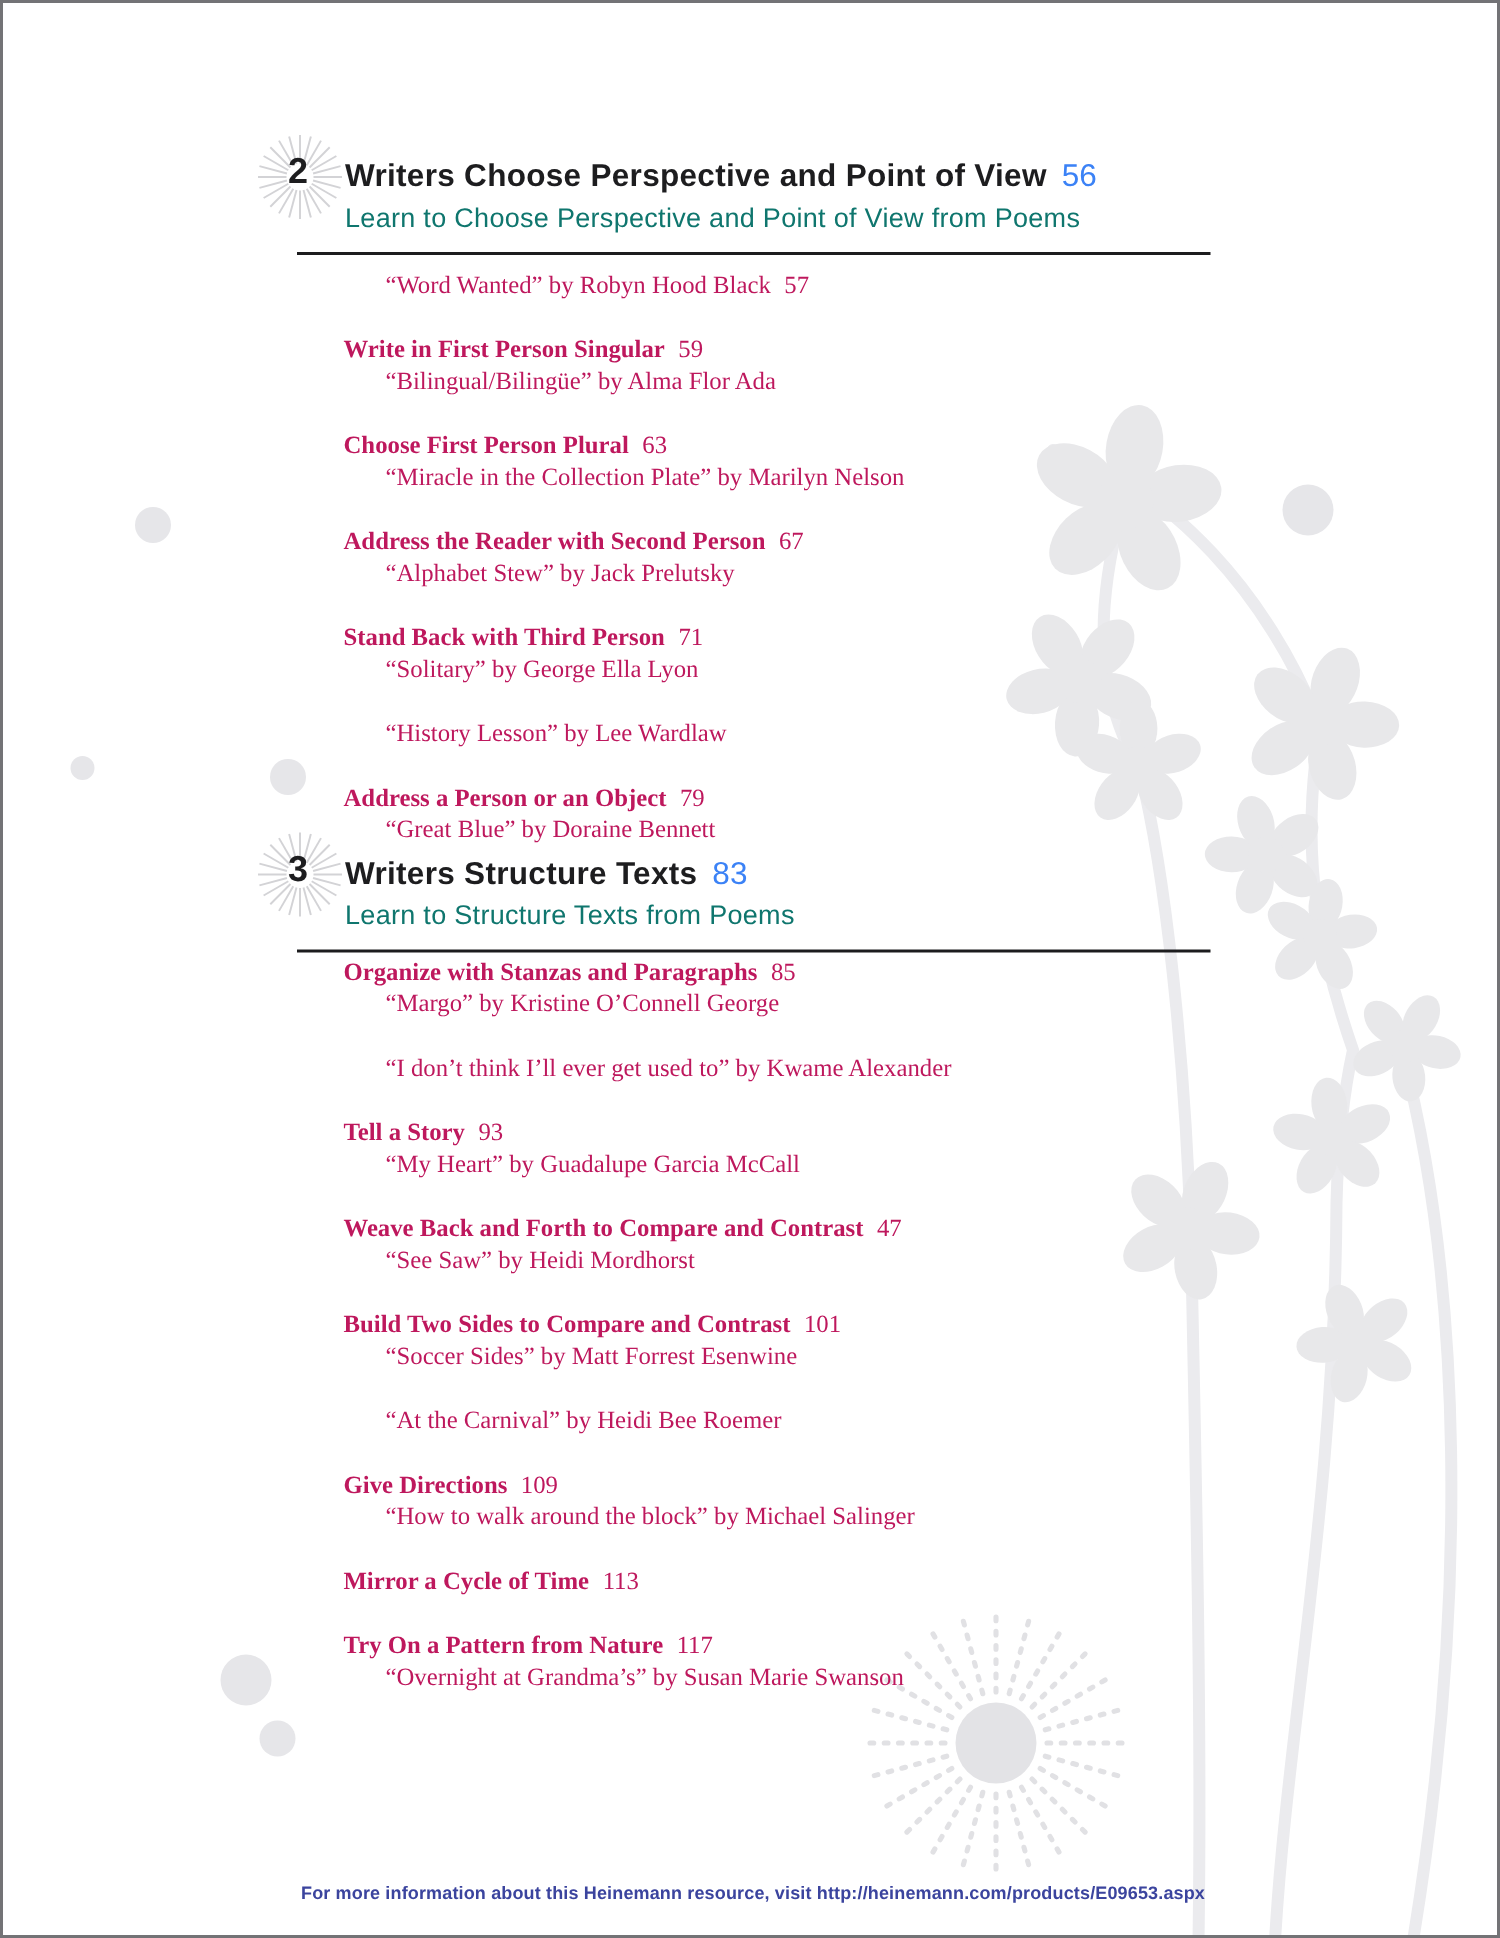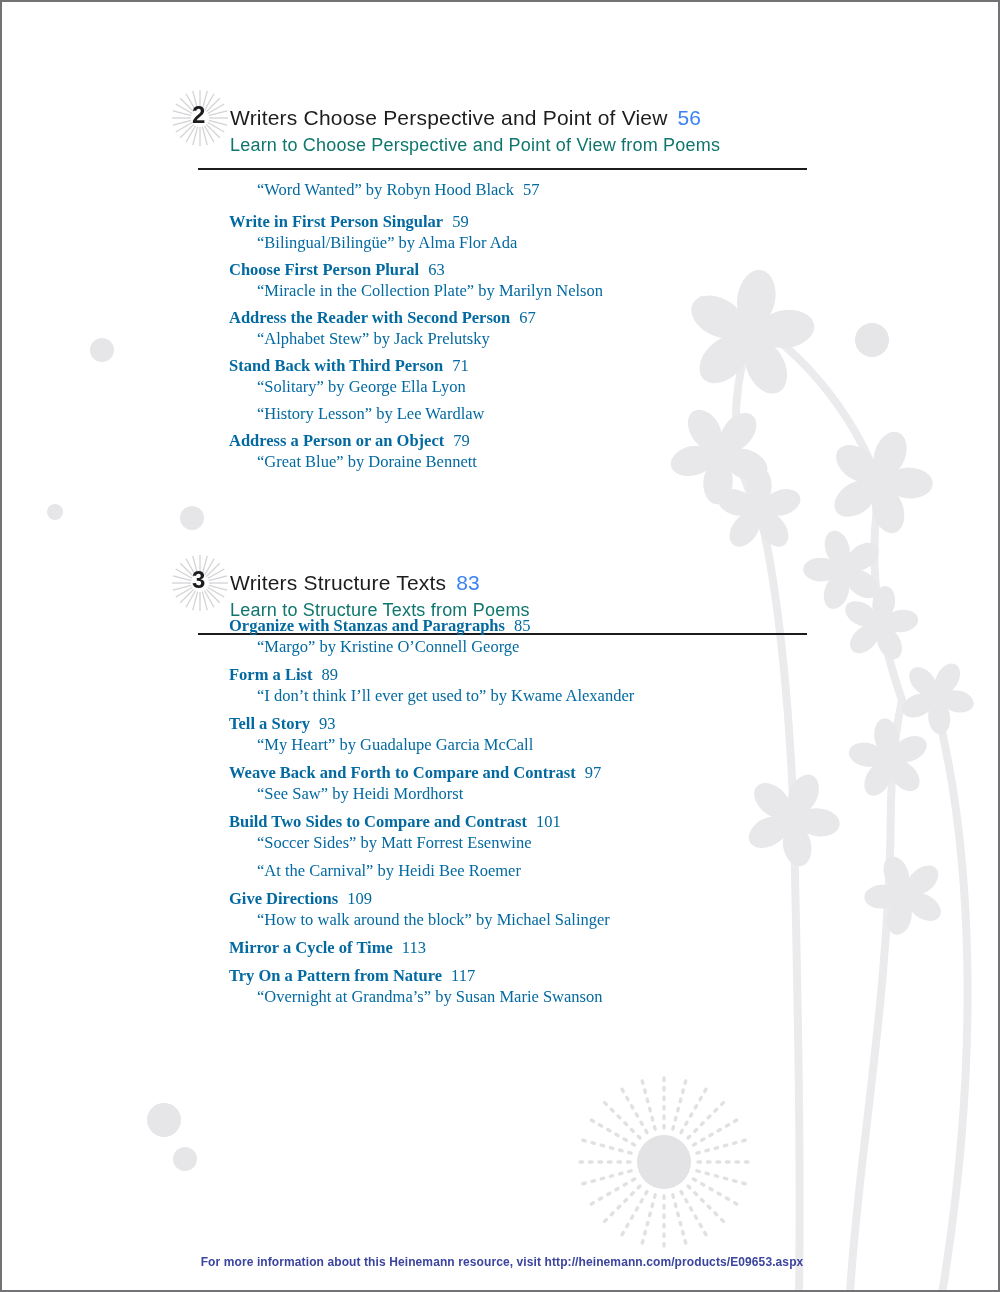--- a/index.html
+++ b/index.html
@@ -9,30 +9,30 @@
   
   .art{position:absolute;left:0;top:0;width:1000px;height:1292px;z-index:0;pointer-events:none;}
   
   .content{position:absolute;left:0;top:0;width:1000px;height:1292px;z-index:1;}
   .sec-header{position:absolute;left:196px;width:609px;box-sizing:border-box;
               padding:0 0 10px 32px;border-bottom:2px solid #1c1c1e;}
   .burst{position:absolute;left:-31px;top:-20px;width:66px;height:66px;z-index:0;}
   .sec-num{position:absolute;left:-6px;top:-3px;z-index:1;font-size:24px;font-weight:bold;
            color:#1d1d1f;line-height:26px;}
   .sec-title-row{line-height:26px;white-space:nowrap;}
-  .sec-title{font-size:21px;font-weight:normal;color:#1d1d1f;letter-spacing:0.2px;}
+  .sec-title{font-size:21px;font-weight:bold;color:#1d1d1f;letter-spacing:0.2px;}
   .sec-page{font-size:21px;font-weight:normal;color:#3b82f6;margin-left:10px;}
   .sec-subtitle{line-height:25px;font-size:18px;color:#0f766e;letter-spacing:0.2px;}
   .toc{position:absolute;left:227px;width:600px;font-family:"Liberation Serif",serif;
-       color:#0369a1;font-size:16.5px;}
+       color:#be185d;font-size:16.5px;}
   .toc .line{line-height:21px;white-space:nowrap;}
   .toc .skill-t{font-weight:bold;}
   .toc .pg{margin-left:9px;}
   .toc .poem{margin-left:28px;}
-  .toc .entry{margin-bottom:6px;}
+  .toc .entry{margin-bottom:6px;margin-top:22px;}
   .toc2 .entry{margin-bottom:7px;}
   .toc .intro{margin-bottom:11px;}
   .footer{position:absolute;left:0;top:1253px;width:100%;text-align:center;
           font-size:12px;font-weight:bold;color:#3b449e;letter-spacing:0.1px;}
 </style>
 </head>
 <body>
 
 <div class="page">
 
@@ -168,29 +168,28 @@
       </div>
       <div class="sec-subtitle">Learn to Structure Texts from Poems</div>
     </div>
 
     <div class="toc toc2" style="top:613px;">
       <div class="entry">
         <div class="line"><span class="skill-t">Organize with Stanzas and Paragraphs</span><span class="pg">85</span></div>
         <div class="line poem"><span>“Margo”</span> <span>by Kristine O’Connell George</span></div>
       </div>
       <div class="entry">
-        <div class="line"><span class="skill-t">Form a List</span><span class="pg">89</span></div>
         <div class="line poem"><span>“I don’t think I’ll ever get used to”</span> <span>by Kwame Alexander</span></div>
       </div>
       <div class="entry">
         <div class="line"><span class="skill-t">Tell a Story</span><span class="pg">93</span></div>
         <div class="line poem"><span>“My Heart”</span> <span>by Guadalupe Garcia McCall</span></div>
       </div>
       <div class="entry">
-        <div class="line"><span class="skill-t">Weave Back and Forth to Compare and Contrast</span><span class="pg">97</span></div>
+        <div class="line"><span class="skill-t">Weave Back and Forth to Compare and Contrast</span><span class="pg">47</span></div>
         <div class="line poem"><span>“See Saw”</span> <span>by Heidi Mordhorst</span></div>
       </div>
       <div class="entry">
         <div class="line"><span class="skill-t">Build Two Sides to Compare and Contrast</span><span class="pg">101</span></div>
         <div class="line poem"><span>“Soccer Sides”</span> <span>by Matt Forrest Esenwine</span></div>
       </div>
       <div class="entry">
         <div class="line poem"><span>“At the Carnival”</span> <span>by Heidi Bee Roemer</span></div>
       </div>
       <div class="entry">

